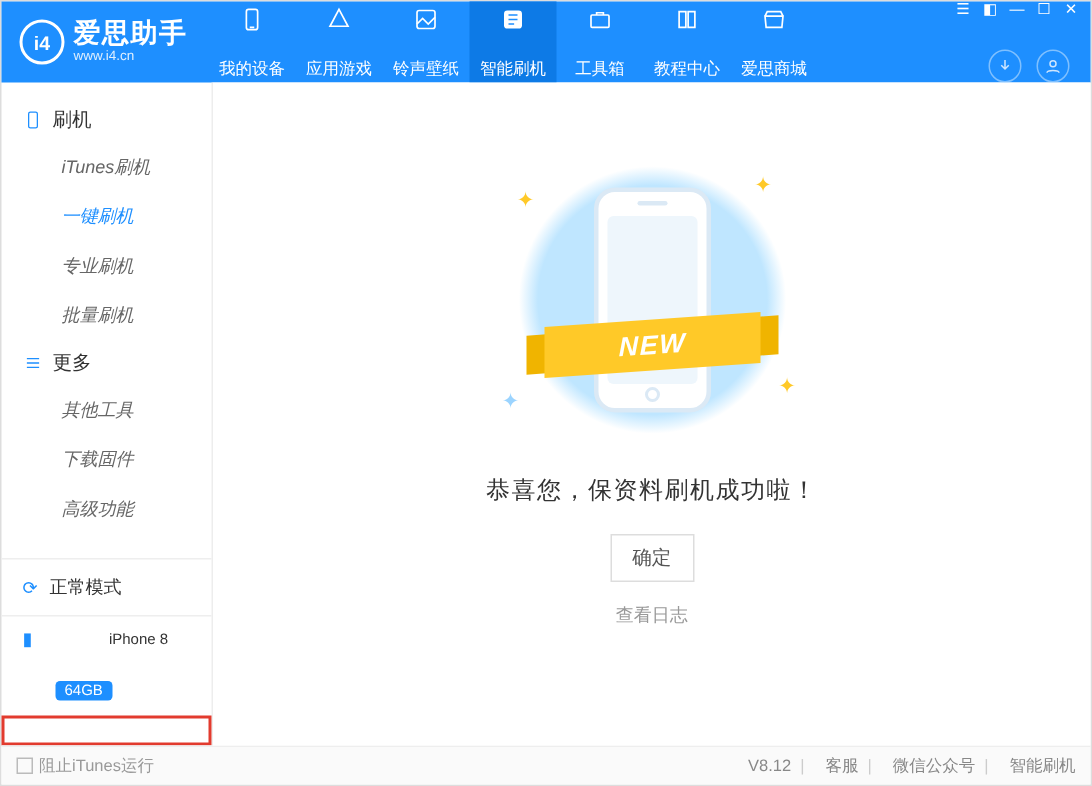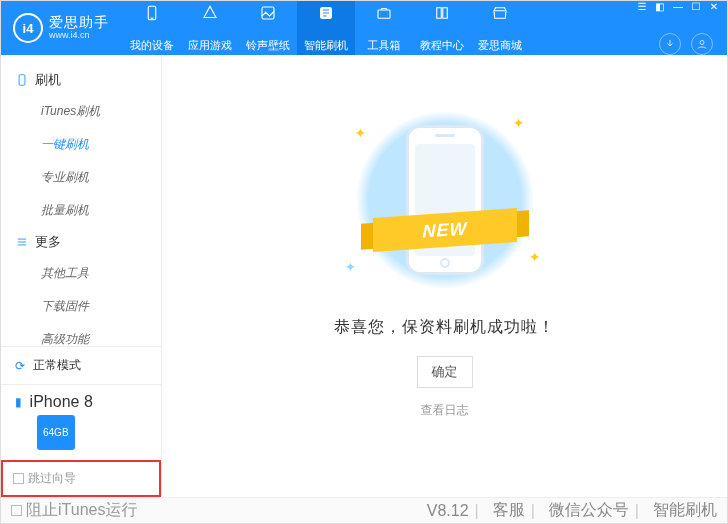--- a/index.html
+++ b/index.html
@@ -3,50 +3,50 @@
 <meta charset="utf-8">
 <style>
   * { margin: 0; padding: 0; box-sizing: border-box; }
   body { font-family: "Microsoft YaHei", Arial, sans-serif; font-size: 12px; color: #333; background: #fff; }
   .app { width: 728px; height: 524px; display: flex; flex-direction: column; border: 1px solid #ddd; }
   
   .header { height: 54px; background: #1e8fff; display: flex; align-items: center; color: #fff; padding: 0 8px; }
   .brand { display: flex; align-items: center; padding: 0 10px 0 4px; }
   .brand-logo { width: 30px; height: 30px; border: 2px solid #fff; border-radius: 50%; display: flex; align-items: center; justify-content: center; font-weight: bold; font-size: 13px; margin-right: 6px; }
   .brand-text { display: flex; flex-direction: column; line-height: 1.1; }
-  .brand-title { font-size: 14px; font-weight: normal; letter-spacing: 1px; }
+  .brand-title { font-size: 18px; font-weight: bold; letter-spacing: 1px; }
   .brand-url { font-size: 9px; opacity: 0.85; }
   .top-tabs { display: flex; height: 100%; margin-left: 4px; }
   .top-tab { width: 58px; display: flex; flex-direction: column; align-items: center; justify-content: center; gap: 16px; font-size: 11px; cursor: pointer; }
   .top-tab.active { background: #0d7ae6; }
   .top-tab .ticon { width: 18px; height: 18px; display: flex; align-items: center; justify-content: center; }
   .ticon svg { width: 18px; height: 18px; stroke: #fff; fill: none; stroke-width: 1.5; }
   .header-spacer { flex: 1; }
   .win-controls { display: flex; align-items: center; gap: 8px; margin-bottom: 20px; }
   .win-controls span { width: 10px; height: 10px; display: inline-flex; align-items: center; justify-content: center; font-size: 10px; cursor: pointer; }
   .header-icons { display: flex; align-items: center; gap: 10px; margin-right: 6px; }
   .circ-icon { width: 22px; height: 22px; border: 1.5px solid #7fc0ff; border-radius: 50%; display: flex; align-items: center; justify-content: center; cursor: pointer; color:#cfe6ff; }
   .circ-icon svg { width: 12px; height: 12px; stroke: #cfe6ff; fill: none; stroke-width: 2; }
   .header-right-wrap{display:flex;flex-direction:column;align-items:flex-end;gap:2px;}
   
   .body { flex: 1; display: flex; min-height: 0; }
-  .sidebar { width: 161px; border-right: 1px solid #ededed; display: flex; flex-direction: column; }
+  .sidebar { width: 141px; border-right: 1px solid #ededed; display: flex; flex-direction: column; }
   .sb-scroll { flex: 1; overflow: hidden; padding-top: 10px; }
   .sb-section-hdr { display: flex; align-items: center; gap: 6px; padding: 6px 14px; color: #333; font-size: 13px; }
   .sb-section-hdr .hicon { width: 14px; height: 14px; display: inline-flex; align-items:center; justify-content:center; }
   .hicon svg { width:14px; height:14px; stroke:#1e8fff; fill:none; stroke-width:1.5;}
   .sb-item { padding: 8px 14px 8px 40px; font-size: 12px; color: #666; cursor: pointer; font-style: italic; }
   .sb-item.active { color: #1e8fff; }
   .sb-bottom { border-top: 1px solid #eee; }
   .sb-status { display: flex; align-items: center; gap: 8px; padding: 10px 14px; border-bottom: 1px solid #eee; }
   .sb-status .sicon { color:#1e8fff; }
   .sb-device { padding: 8px 14px 10px; }
   .sb-dev-row { display: flex; align-items: center; gap: 8px; }
-  .dev-name { color:#333; font-size:16px; }
-  .dev-badge { display:inline-block; margin-top:4px; margin-left:22px; background:#1e8fff; color:#fff; font-size:10px; padding:12px 6px; border-radius:3px;}
+  .dev-name { color:#333; font-size:10px;margin-left:43px; }
+  .dev-badge { display:inline-block; margin-top:21px; margin-left:22px; background:#1e8fff; color:#fff; font-size:10px; padding:1px 6px; border-radius:3px;}
   .sb-opts { border: 2px solid #e23b2e; padding: 8px 10px; display:flex; gap:14px; align-items:center; }
   .chk { display:flex; align-items:center; gap:4px; color:#999; cursor:pointer;}
   .chk .box { width:11px; height:11px; border:1px solid #bbb; display:inline-block;}
   
   .main { flex:1; display:flex; flex-direction:column; align-items:center; justify-content:flex-start; padding-top:40px; background:#fff; position:relative;}
   .illus { width:260px; height:210px; position:relative; display:flex; align-items:center; justify-content:center;}
   .halo { width:180px; height:180px; border-radius:50%; background:radial-gradient(circle,#bfe6ff 0%, #bfe6ff 60%, rgba(191,230,255,0) 70%); display:flex; align-items:center; justify-content:center; position:relative;}
   .phone { width:78px; height:150px; background:#fff; border:3px solid #dbe9f5; border-radius:14px; position:relative; z-index:2; display:flex; align-items:flex-start; justify-content:center;}
   .phone::before{content:""; position:absolute; top:6px; width:20px; height:3px; background:#dbe9f5; border-radius:2px;}
   .phone .screen{ position:absolute; top:16px; bottom:16px; left:6px; right:6px; background:#eef6fc; border-radius:4px;}
@@ -54,21 +54,21 @@
   .ribbon { position:absolute; z-index:3; width:160px; height:50px; top:110px; left:50px;}
   .ribbon .band{ position:absolute; left:8px; right:8px; top:8px; height:34px; background:#ffc928; transform:skewY(-4deg); display:flex; align-items:center; justify-content:center; color:#fff; font-weight:bold; font-size:18px; letter-spacing:1px; font-style:italic;}
   .ribbon .tail-l{position:absolute;left:-4px;top:18px;width:22px;height:26px;background:#f0b400;transform:skewY(-4deg);}
   .ribbon .tail-r{position:absolute;right:-4px;top:6px;width:22px;height:26px;background:#f0b400;transform:skewY(-4deg);}
   .spark { position:absolute; color:#ffc928; font-size:14px;}
   .s1{top:30px; left:40px;} .s2{top:20px; right:50px;} .s3{bottom:30px; left:30px; color:#9bd4ff;} .s4{bottom:40px; right:34px;}
   .success-text { margin-top:12px; font-size:16px; color:#333; letter-spacing:1px;}
   .ok-btn { margin-top:18px; padding:6px 14px; border:1px solid #ddd; background:#fff; font-size:13px; color:#555; cursor:pointer;}
   .log-link { margin-top:14px; color:#999; font-size:12px; cursor:pointer;}
   
-  .footer { height:26px; border-top:1px solid #eee; background:#fafafa; display:flex; align-items:center; padding:0 10px; color:#888; font-size:16px;}
+  .footer { height:26px; border-top:1px solid #eee; background:#fafafa; display:flex; align-items:center; padding:0 10px; color:#888; font-size:11px;}
   .footer .fspacer{flex:1;}
   .footer .fitem{margin-left:8px;}
   .footer .sep{color:#ccc; margin:0 6px;}
 </style>
 </head>
 <body>
 
 <div class="app">
 
   <div class="header">
@@ -203,24 +203,20 @@
           <span>正常模式</span>
         </div>
         <div class="sb-device">
           <div class="sb-dev-row">
             <span class="sicon" style="color:#1e8fff">▮</span>
             <span class="dev-name">iPhone 8</span>
           </div>
           <span class="dev-badge">64GB</span>
         </div>
         <div class="sb-opts">
-          <label class="chk">
-            <span class="box"></span>
-            <span>跳过向导</span>
-          </label>
         </div>
       </div>
     </div>
 
     <div class="main">
       <div class="illus">
         <div class="halo">
           <div class="phone">
             <div class="screen"></div>
             <div class="homebtn"></div>

